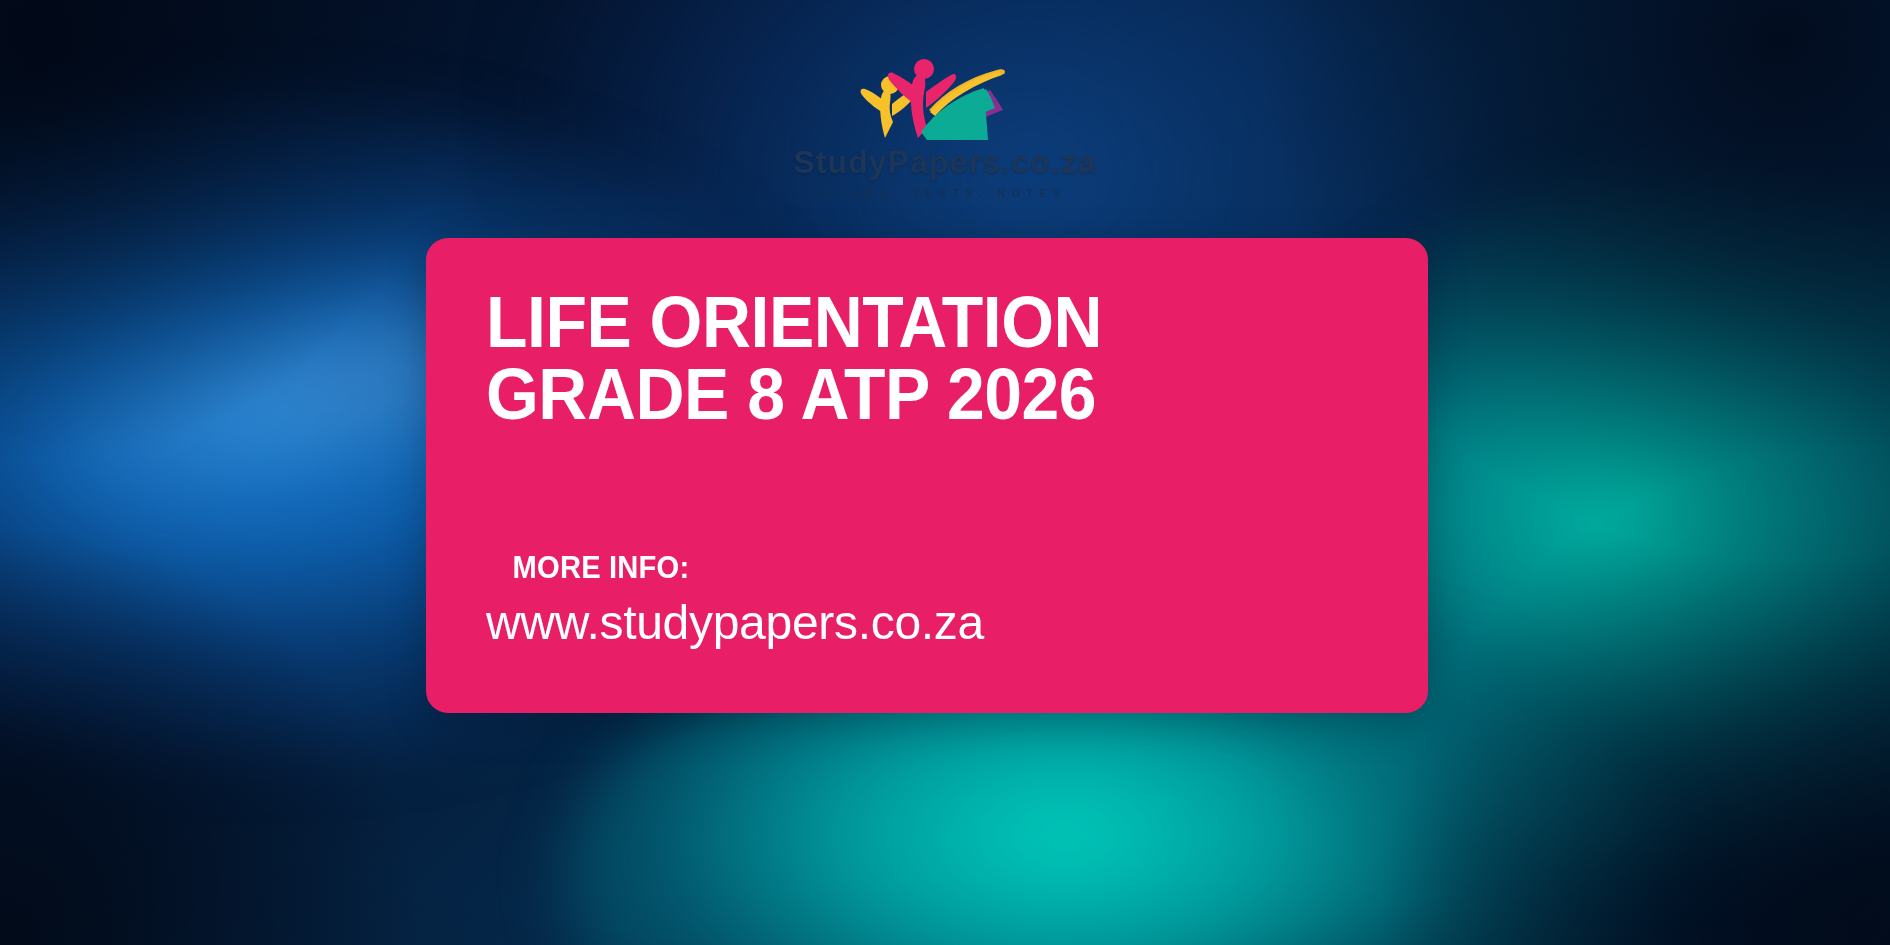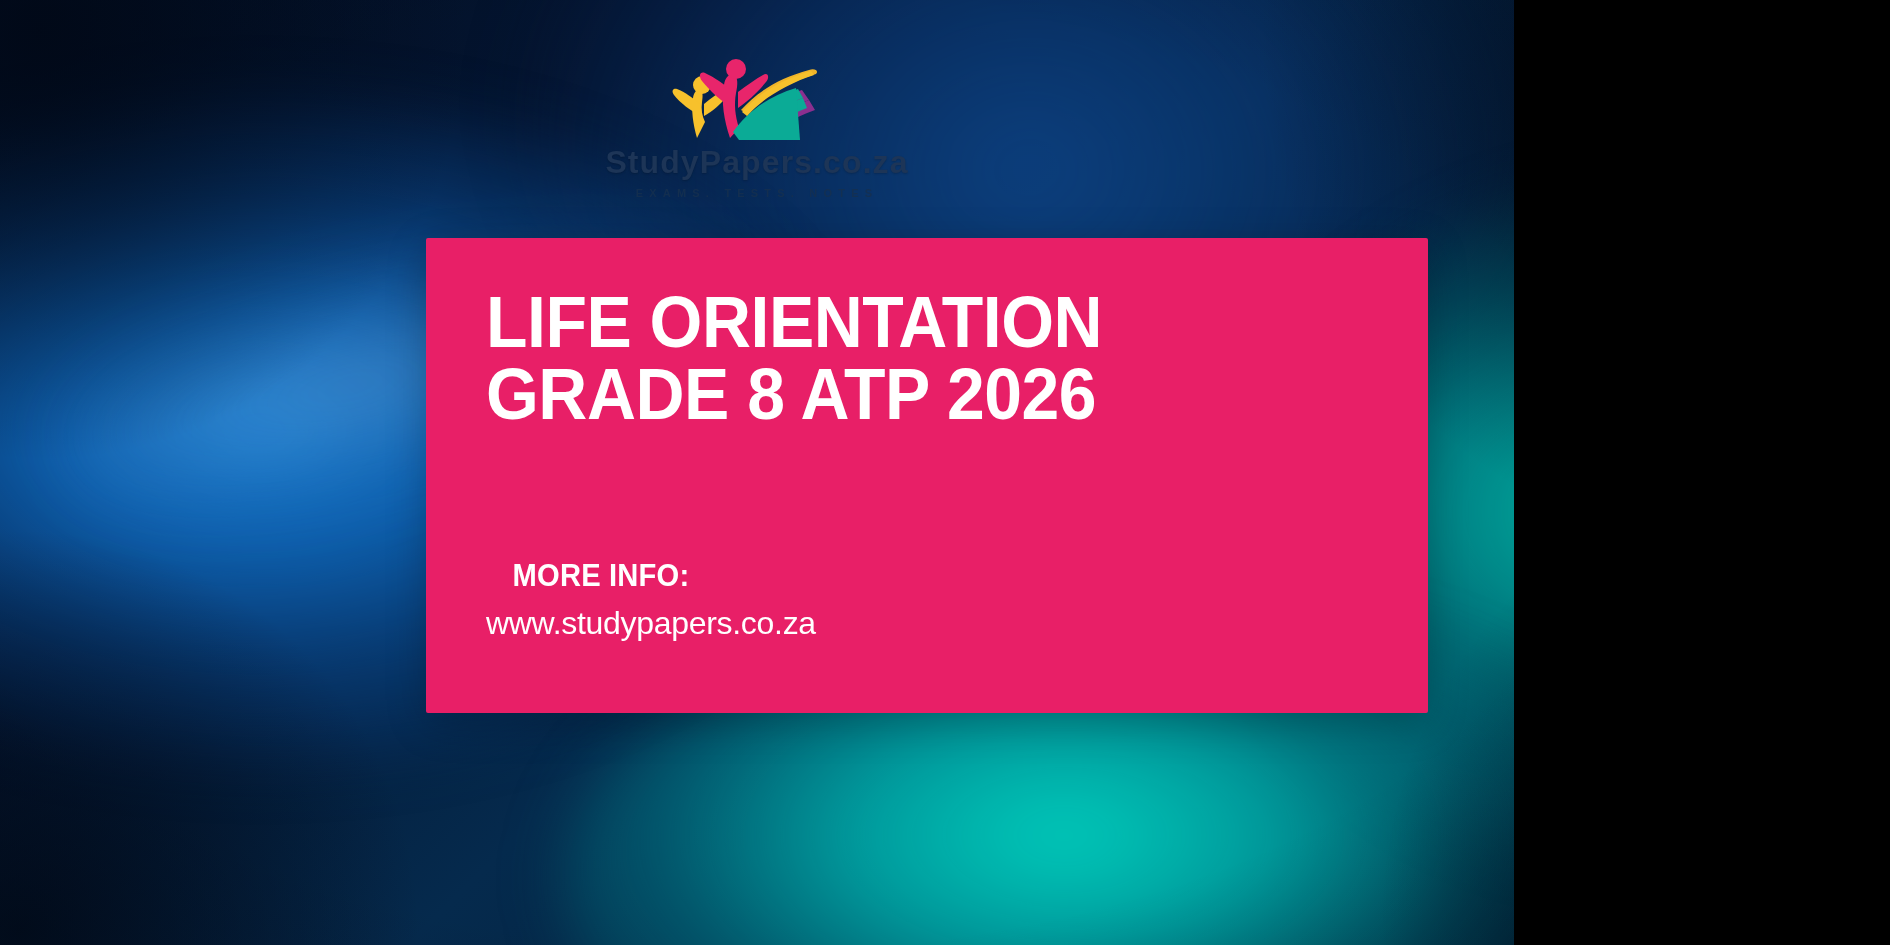--- a/index.html
+++ b/index.html
@@ -5,21 +5,21 @@
 <style>
   html, body {
     margin: 0;
     padding: 0;
     background: #000;
   }
   * { box-sizing: border-box; }
 
   .stage {
     position: relative;
-    width: 1514px;
+    width: 1890px;
     height: 945px;
     overflow: hidden;
     font-family: "Liberation Sans", sans-serif;
     background: #f0abfc;
   }
 
   
   .bg-base {
     position: absolute;
     inset: 0;
@@ -142,23 +142,23 @@
   }
 
   
   .card {
     position: absolute;
     left: 426px;
     top: 238px;
     width: 1002px;
     height: 475px;
     background: #e81f67;
-    border-radius: 2px;
+    border-radius: 22px;
     box-shadow: 0 10px 40px rgba(0,0,0,0.22);
-    padding: 48px 56px 40px 60px;
+    padding: 48px 56px 32px 60px;
     display: flex;
     flex-direction: column;
   }
   .card-title {
     color: #ffffff;
     font-weight: 700;
     font-size: 73px;
     line-height: 0.98;
     letter-spacing: -0.5px;
     text-align: left;
@@ -180,21 +180,21 @@
     font-weight: 700;
     font-size: 31px;
     letter-spacing: 0.2px;
     line-height: 1;
     margin: 0 0 16px 0;
     transform: scaleX(0.94);
   }
   .site-url {
     color: #ffffff;
     font-weight: 400;
-    font-size: 32px;
+    font-size: 48px;
     letter-spacing: -0.3px;
     line-height: 1;
     margin: 0;
   }
 </style>
 </head>
 <body>
 
 <div class="stage">
 

